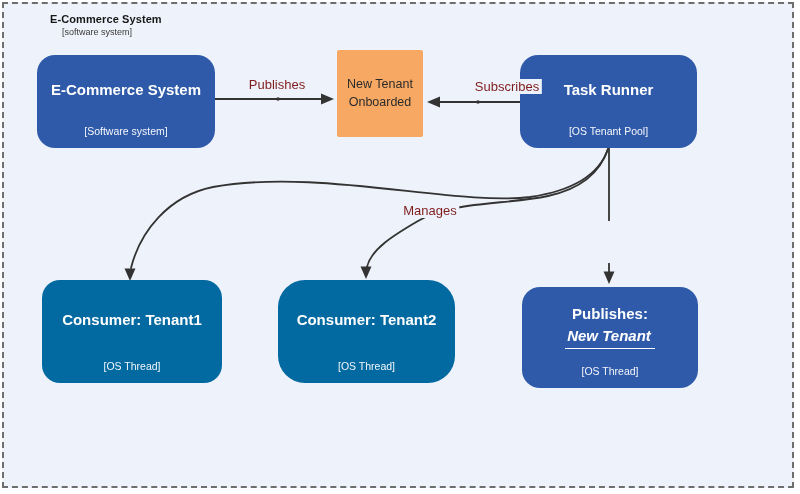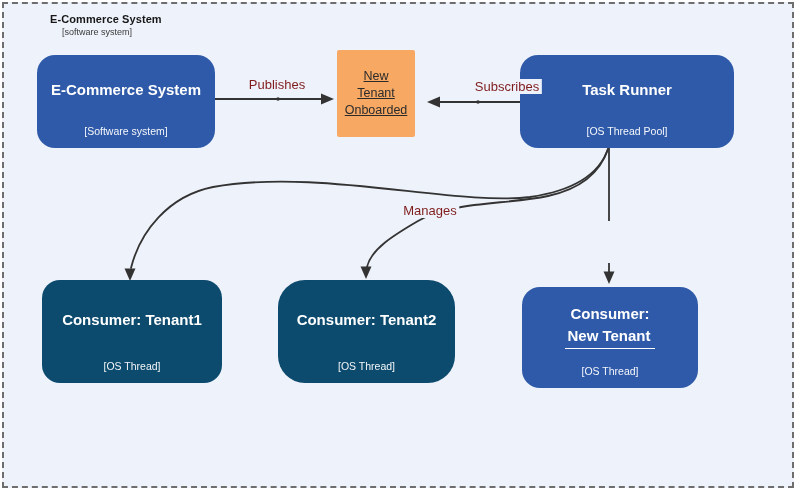--- a/index.html
+++ b/index.html
@@ -12,32 +12,32 @@
     border:2px dashed #6E6E6E;background:#EEF2FA;box-sizing:border-box;
   }
   .boundary-label{position:absolute;left:46px;top:9px;color:#171717;}
   .boundary-title{font-size:11px;font-weight:bold;letter-spacing:.1px;}
   .boundary-sub{font-size:9px;color:#3a3a3a;padding-left:12px;margin-top:2px;}
   .node{
     position:absolute;border-radius:18px;color:#fff;box-sizing:border-box;
     display:flex;flex-direction:column;align-items:center;
   }
   .node-dark{background:#2F5AA9;}
-  .node-light{background:#0c4a6e;}
+  .node-light{background:#0369a1;}
   .node-title{
     font-weight:bold;font-size:15px;flex:1;display:flex;flex-direction:column;
     align-items:center;justify-content:center;text-align:center;line-height:22px;
   }
   .node-sub{font-size:10.5px;color:rgba(255,255,255,.95);padding-bottom:11px;text-align:center;}
-  .underline{border-bottom:1.5px solid #fff;padding:0 4px 1px 2px;}
+  .underline{border-bottom:1.5px solid #fff;padding:0 4px 1px 2px;font-style:italic;}
   .note{
-    position:absolute;left:337px;top:50px;width:78px;height:87px;background:#F7A964;
+    position:absolute;left:337px;top:50px;width:86px;height:87px;background:#F7A964;
     border-radius:2px;display:flex;align-items:center;justify-content:center;
     text-align:center;font-size:12.5px;line-height:1.38;color:#2B2B2B;
-    box-sizing:border-box;padding:0 10px;text-decoration:underline;
+    box-sizing:border-box;padding:0 10px;
   }
   .edges{position:absolute;left:0;top:0;width:800px;height:494px;pointer-events:none;}
   .edge-label{
     position:absolute;transform:translateX(-50%);background:#EEF2FA;
     font-size:13px;color:#7f1d1d;padding:0 3px;white-space:nowrap;text-align:center;
   }
   .edge-label.two-line{line-height:19px;}
 </style>
 </head>
 <body>
@@ -79,38 +79,38 @@
 
   <div class="node node-dark" style="left:37px;top:55px;width:178px;height:93px;">
     <div class="node-title">E-Commerce System</div>
     <div class="node-sub">[Software system]</div>
   </div>
 
   <div class="note">
     <span>New Tenant Onboarded</span>
   </div>
 
-  <div class="node node-dark" style="left:520px;top:55px;width:214px;height:93px;">
+  <div class="node node-dark" style="left:520px;top:55px;width:177px;height:93px;">
     <div class="node-title">Task Runner</div>
-    <div class="node-sub">[OS Thread Pool]</div>
+    <div class="node-sub">[OS Tenant Pool]</div>
   </div>
 
   <div class="node node-light" style="left:42px;top:280px;width:180px;height:103px;">
     <div class="node-title">Consumer: Tenant1</div>
     <div class="node-sub">[OS Thread]</div>
   </div>
 
   <div class="node node-light" style="left:278px;top:280px;width:177px;height:103px;border-radius:27px;">
     <div class="node-title">Consumer: Tenant2</div>
     <div class="node-sub">[OS Thread]</div>
   </div>
 
   <div class="node node-dark" style="left:522px;top:287px;width:176px;height:101px;">
     <div class="node-title">
-      <span>Consumer:</span>
+      <span>Publishes:</span>
       <span class="underline">New Tenant</span>
     </div>
     <div class="node-sub">[OS Thread]</div>
   </div>
 
   <div class="edge-label" style="left:277px;top:77px;">Publishes</div>
   <div class="edge-label" style="left:476px;top:79px;margin-left:31px;">Subscribes</div>
   <div class="edge-label" style="left:430px;top:203px;text-align:center;">Manages</div>
 
 </div>

